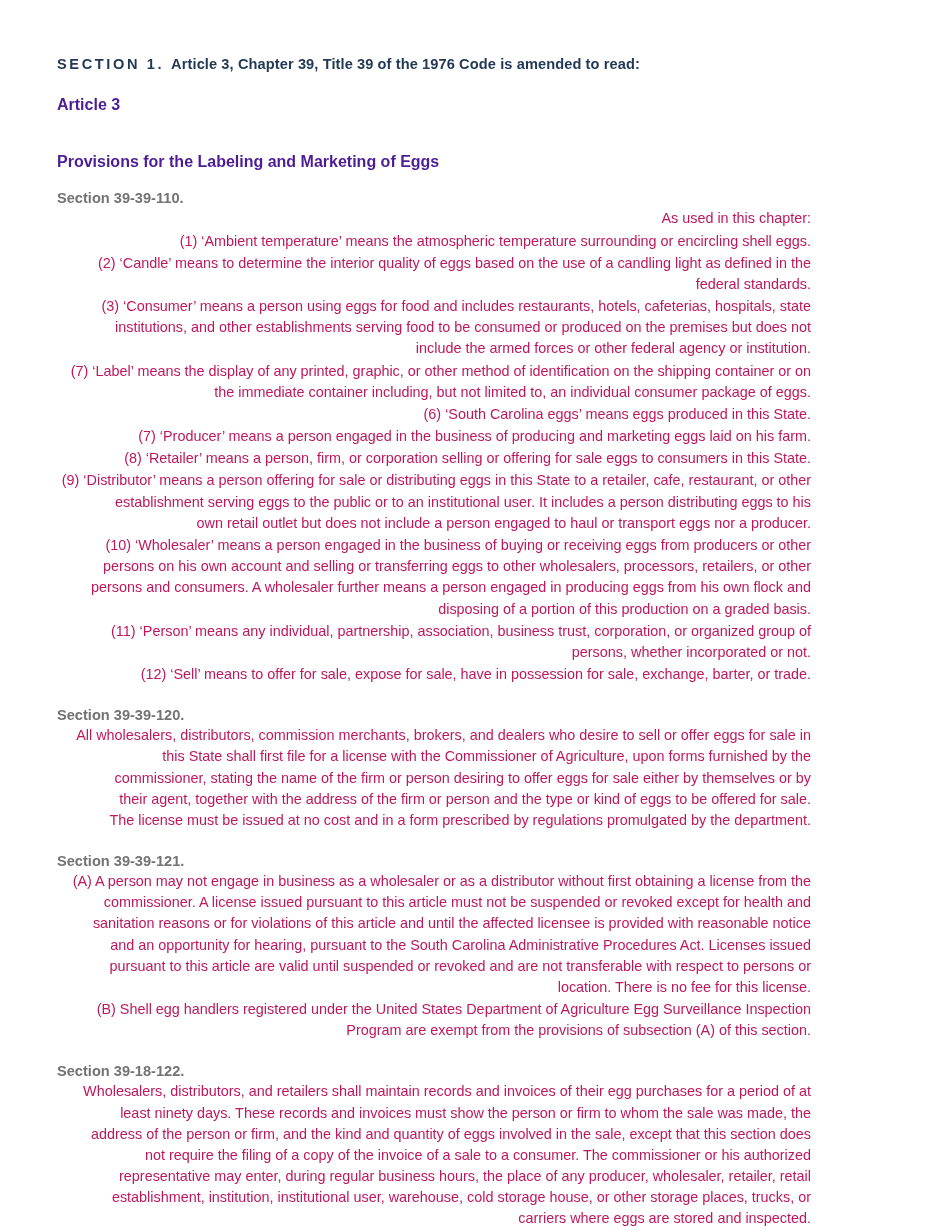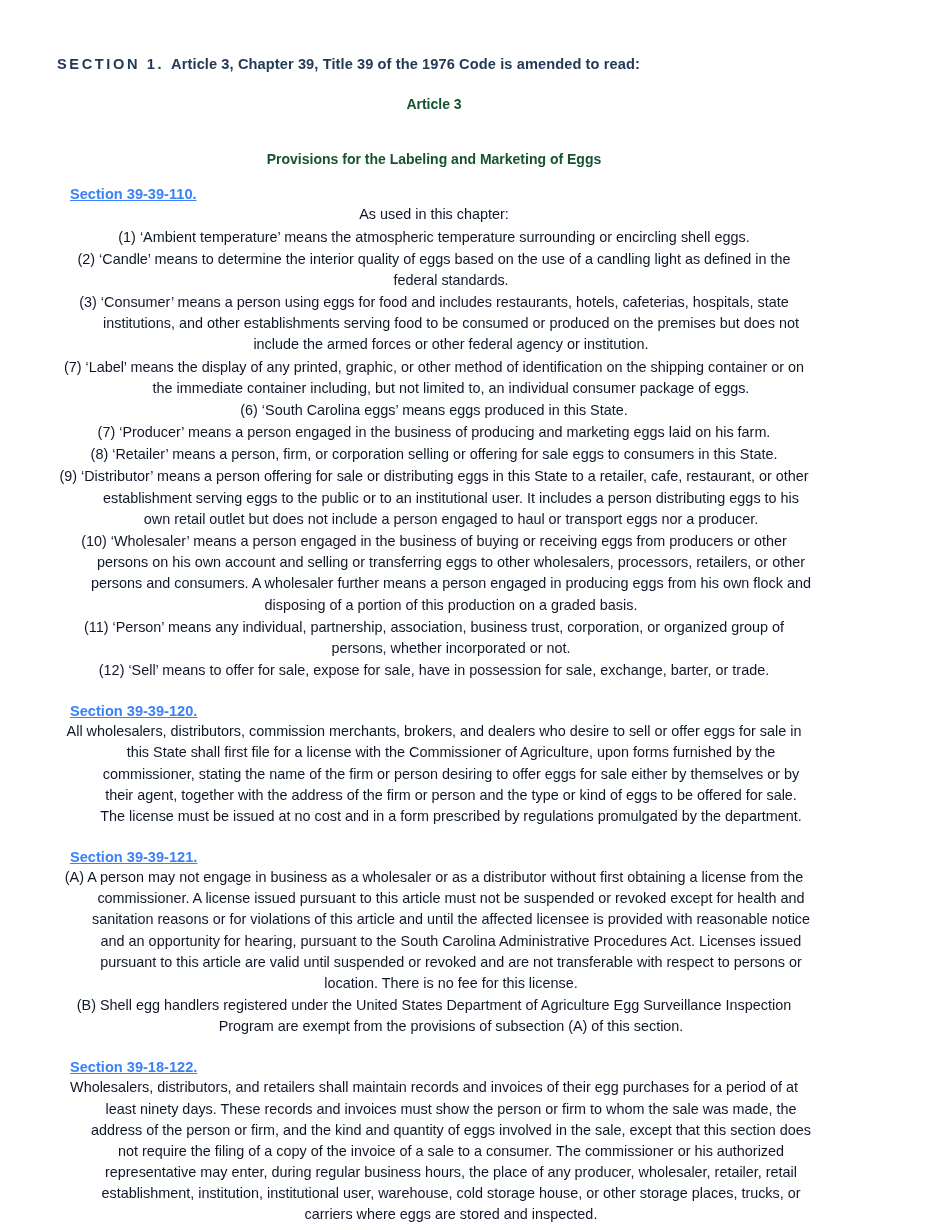--- a/index.html
+++ b/index.html
@@ -28,46 +28,45 @@
     margin: 6px 0 22px 0;
     line-height: 1.4;
   }
   .section-heading .spaced {
     letter-spacing: 2.6px;
   }
   .section-heading .tail {
     margin-left: 7px;
   }
   .centered {
-    text-align: center;
+    text-align: left;
     font-weight: bold;
-    font-size: 14px;
-    color: #14532d;
+    font-size: 16px;
+    color: #4c1d95;
     margin: 0 0 14px 0;
   }
   .centered.second {
     margin-bottom: 19px;
     margin-top: 39px;
   }
   .sec-title {
     font-size: 14.6px;
     font-weight: bold;
-    color: #3b82f6;
-    margin: 0 0 2px 13px;
-    text-decoration: underline;
+    color: #737373;
+    margin: 0 0 2px 0;
   }
   .sec-title.spaced-top {
     margin-top: 22px;
   }
   p.body {
     font-size: 14.4px;
     line-height: 1.47;
-    color: #0f172a;
+    color: #be185d;
     margin: 0 0 1px 0;
-    text-align: center;
+    text-align: right;
   }
   p.body.hang {
     padding-left: 34px;
     text-indent: -34px;
   }
   p.body.hang-flush {
     padding-left: 34px;
     text-indent: -34px;
   }
   .block {

